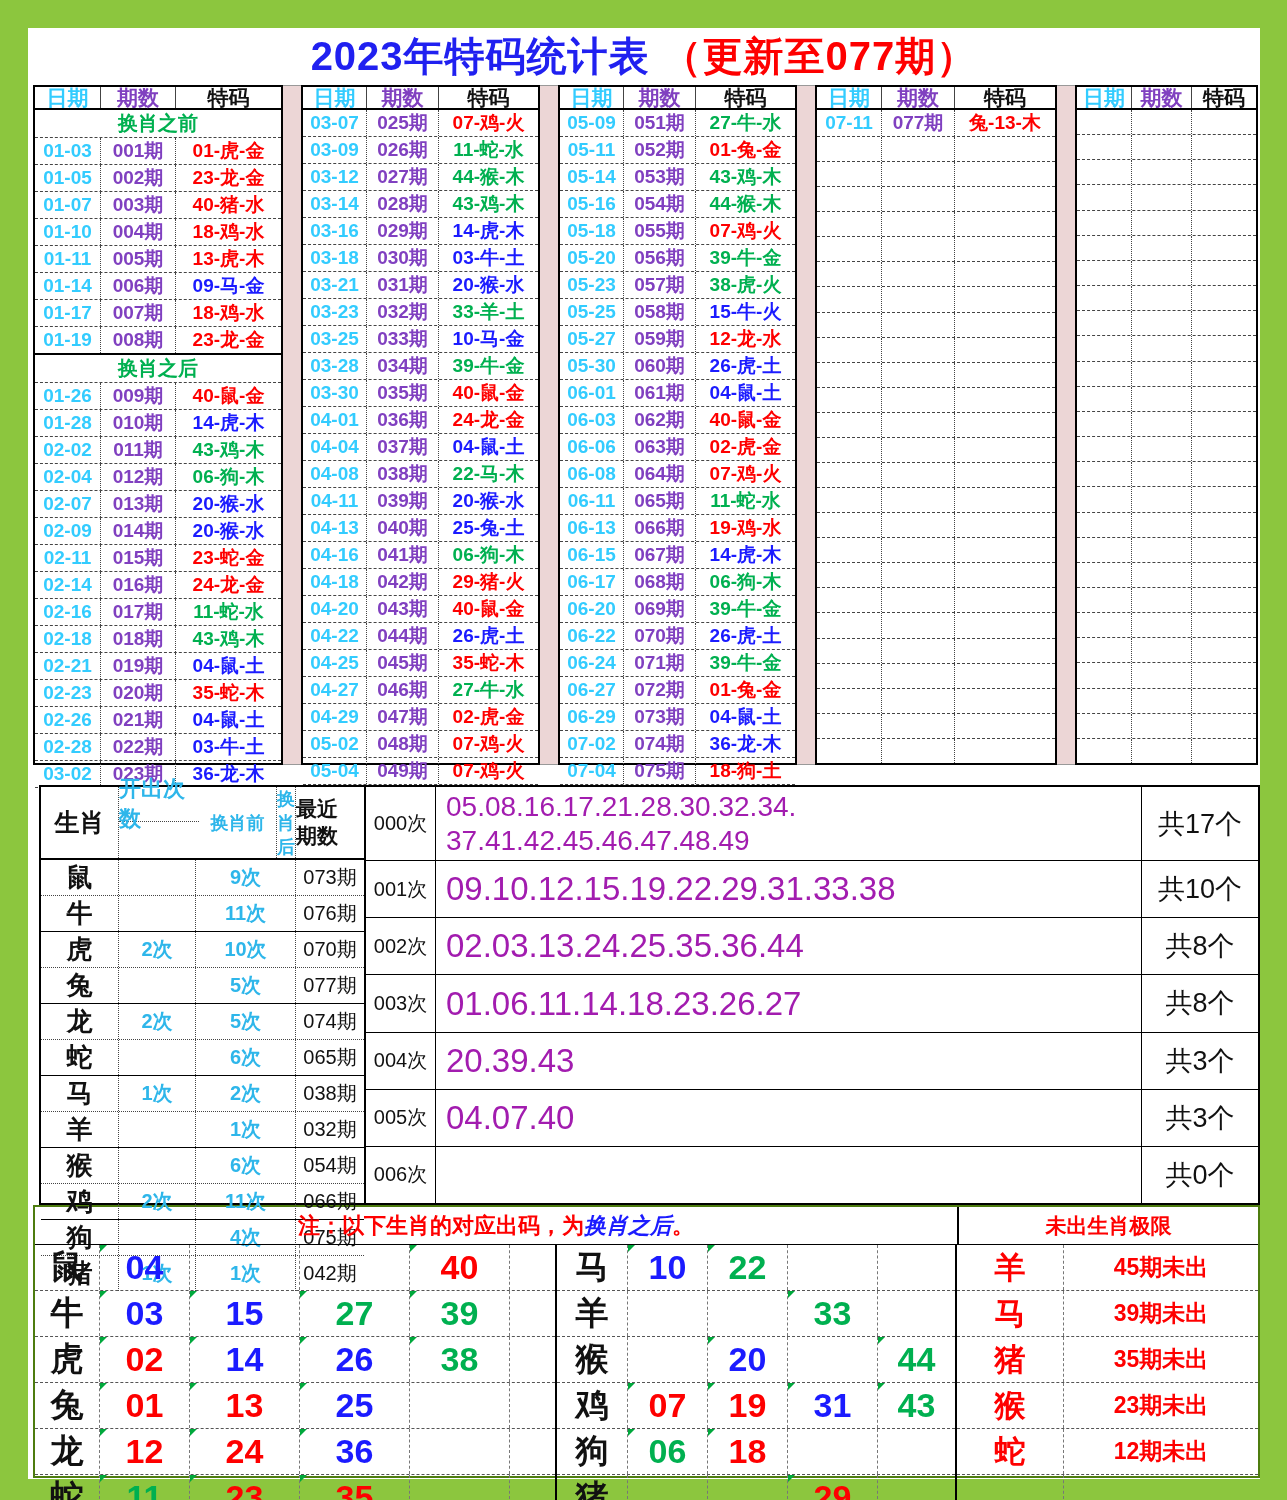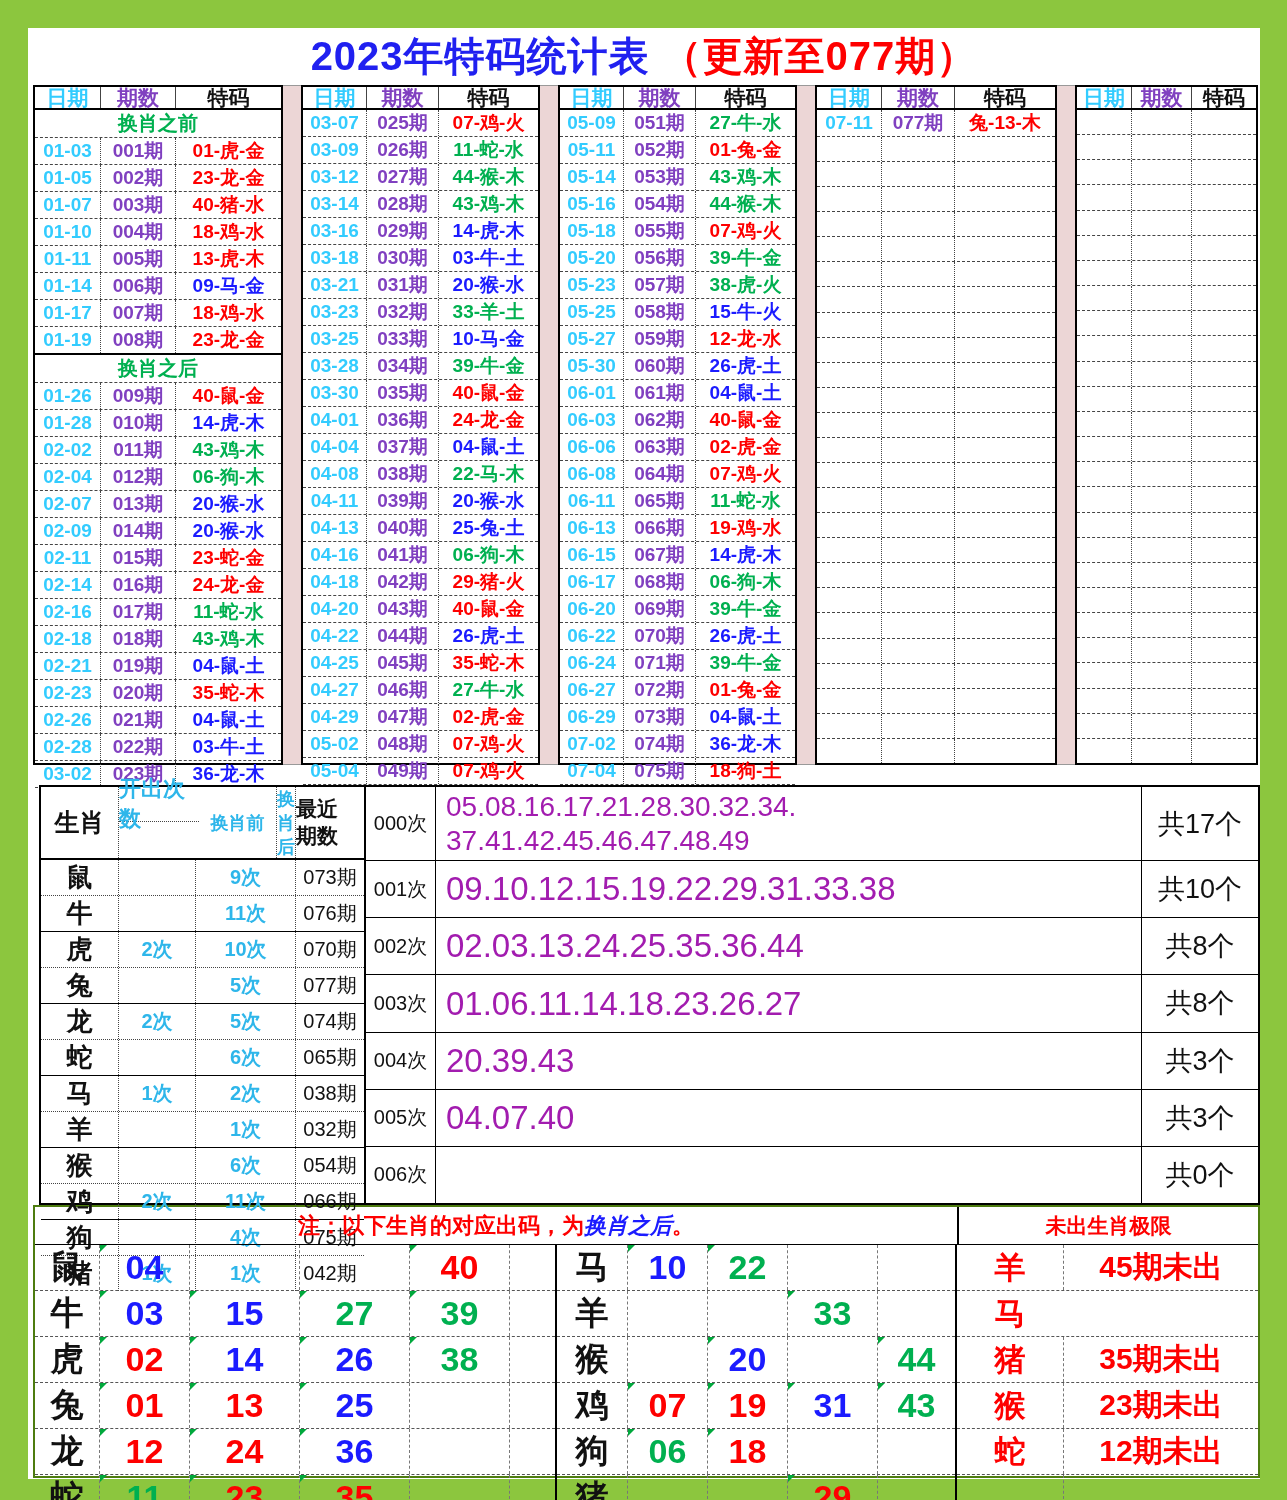--- a/index.html
+++ b/index.html
@@ -86,21 +86,21 @@
   .bcell{display:flex;align-items:center;justify-content:center;position:relative;font-size:34px}
   .bcell+.bcell{border-left:1px dashed #777}
   .b-left .bz{width:64px;color:#111;font-size:33px}
   .b-left .l0{width:90px}.b-left .l1{width:110px}.b-left .l2{width:110px}.b-left .l3{width:100px}
   .b-left .bfill{flex:1}
   .b-right .bz{width:70px;color:#111;font-size:33px}
   .b-right .r0{width:80px}.b-right .r1{width:80px}.b-right .r2{width:90px}.b-right .r3{flex:1}
   .has-val::before{content:"";position:absolute;left:0;top:0;width:0;height:0;
     border-top:7px solid #00a83c;border-right:7px solid transparent}
   .mz{width:106px;display:flex;align-items:center;justify-content:center;color:#fe0000;font-size:31px}
-  .mt{flex:1;border-left:1px dashed #777;display:flex;align-items:center;justify-content:center;color:#fe0000;font-size:30px}
+  .mt{flex:1;border-left:1px dashed #777;display:flex;align-items:center;justify-content:center;color:#fe0000;font-size:23px}
 </style>
 </head>
 <body>
 
 <div id="app">
   <div class="sheet">
 
     <div class="title-row">
       <span class="t-main">2023年特码统计表</span>
       <span class="t-suffix">（更新至077期）</span>
@@ -1056,20 +1056,21 @@
                 <div class="bcell r3 "></div>
               </div>
             </div>
           <div class="b-miss">
               <div class="brow">
                 <div class="mz">羊</div>
                 <div class="mt">45期未出</div>
               </div>
               <div class="brow">
                 <div class="mz">马</div>
+                <div class="mt">39期未出</div>
               </div>
               <div class="brow">
                 <div class="mz">猪</div>
                 <div class="mt">35期未出</div>
               </div>
               <div class="brow">
                 <div class="mz">猴</div>
                 <div class="mt">23期未出</div>
               </div>
               <div class="brow">

